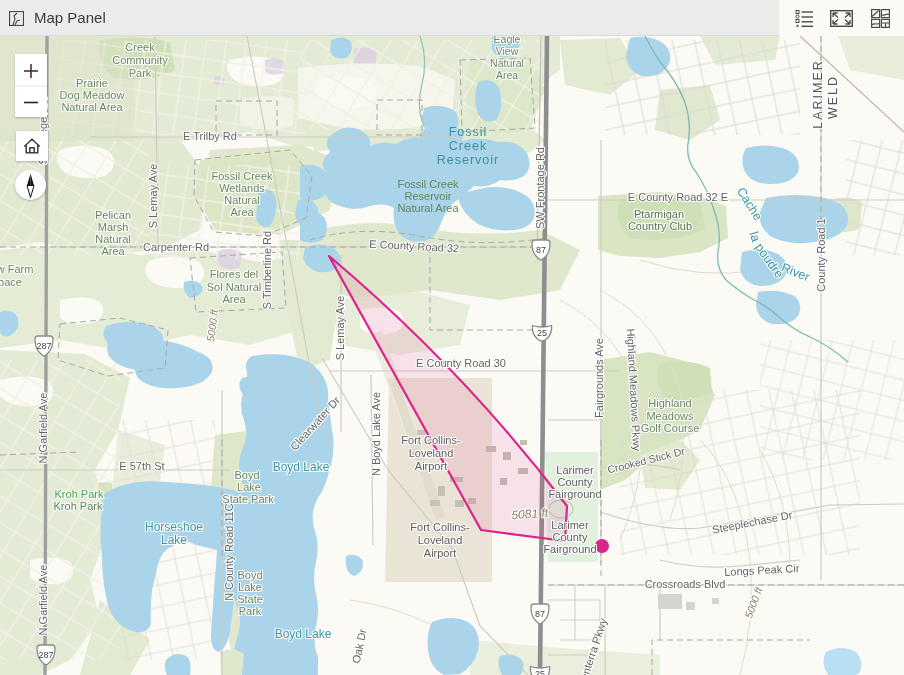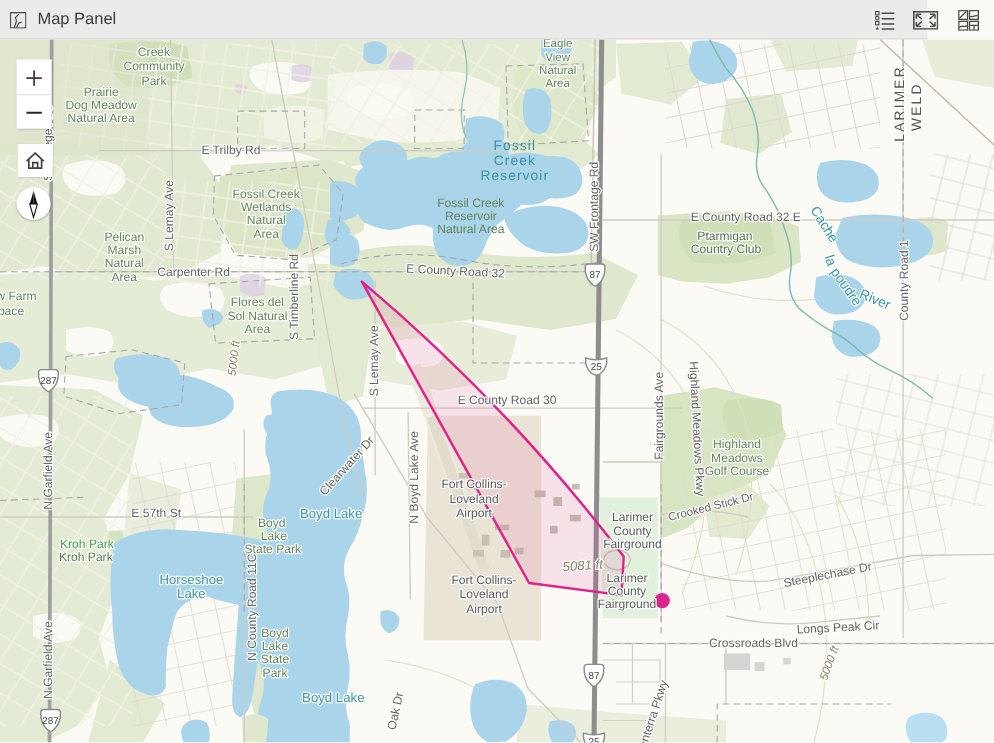--- a/index.html
+++ b/index.html
@@ -1,16 +1,16 @@
 <!DOCTYPE html>
 <html><head>
 <meta charset="utf-8">
 <style>
 html,body{margin:0;padding:0;width:904px;height:675px;overflow:hidden;background:#fbfaf5;font-family:"Liberation Sans",sans-serif;}
-#hdr{position:absolute;left:0;top:0;width:843px;height:36px;background:#ebebeb;border-bottom:1px solid #d9d9d9;box-sizing:border-box;}
+#hdr{position:absolute;left:0;top:0;width:779px;height:36px;background:#ebebeb;border-bottom:1px solid #d9d9d9;box-sizing:border-box;}
 #hdr .ttl{position:absolute;left:34px;top:9px;font-size:15px;color:#3b3b3b;}
 #map{position:absolute;left:0;top:36px;}
 .ctl{position:absolute;background:#fff;box-shadow:0 1px 2px rgba(0,0,0,.25);}
 </style>
 </head>
 <body>
 
 <div id="hdr">
 
 <svg style="position:absolute;left:9px;top:11px" width="15" height="15" viewBox="0 0 15 15">

